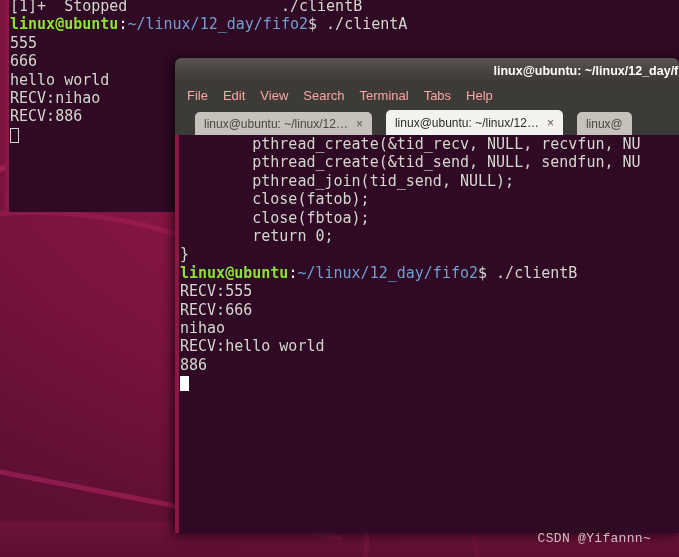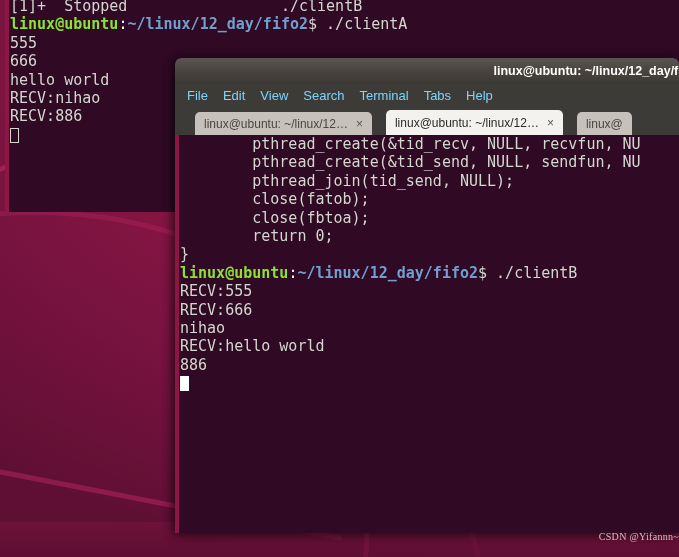--- a/index.html
+++ b/index.html
@@ -86,21 +86,21 @@
   }
 
   .tline {
     font-family: "DejaVu Sans Mono", monospace;
     font-size: 15px;
     line-height: 18.4px;
     white-space: pre;
     color: #d3d7cf;
   }
   .c-green  { color: #4e9a06; font-weight: bold; }
-  .c-blue   { color: #3465a4; font-weight: bold; margin-top: 16px; }
+  .c-blue   { color: #3465a4; font-weight: normal; margin-top: 16px; }
   .c-white  { color: #ffffff; }
   .c-plain  { color: #d3d7cf; }
   .bgprompt .c-green { color: #8ae234; }
   .bgprompt .c-blue  { color: #729fcf; }
 
   .cursor-block {
     display: inline-block;
     width: 9px;
     height: 15px;
     vertical-align: -3px;
@@ -144,21 +144,21 @@
   }
   #fg-menubar {
     height: 24px;
     background: #3c3b37;
     display: flex;
     align-items: center;
     padding-left: 12px;
     gap: 15px;
   }
   .menu-item {
-    color: #7dd3fc;
+    color: #fca5a5;
     font-family: "Liberation Sans", sans-serif;
     font-size: 13px;
     line-height: 24px;
     white-space: nowrap;
   }
   #fg-tabbar {
     height: 27px;
     background: #3c3b37;
     display: flex;
     align-items: flex-end;
@@ -209,25 +209,25 @@
   }
   #fg-content .term-body {
     position: absolute;
     left: 5px; top: 0px;
     right: 0; bottom: 0;
   }
 
   
   #watermark {
     position: absolute;
-    right: 0;
+    right: 28px;
     top: 531px;
     color: rgba(255,255,255,0.72);
-    font-family: Liberation Serif, serif;
-    font-size: 10px;
+    font-family: Liberation Mono, monospace;
+    font-size: 13px;
     letter-spacing: 0.3px;
     white-space: nowrap;
   }
 </style>
 </head>
 <body>
 
 <div id="desktop">
   <div class="wp-arc a1"></div>
   <div class="wp-arc a2"></div>

